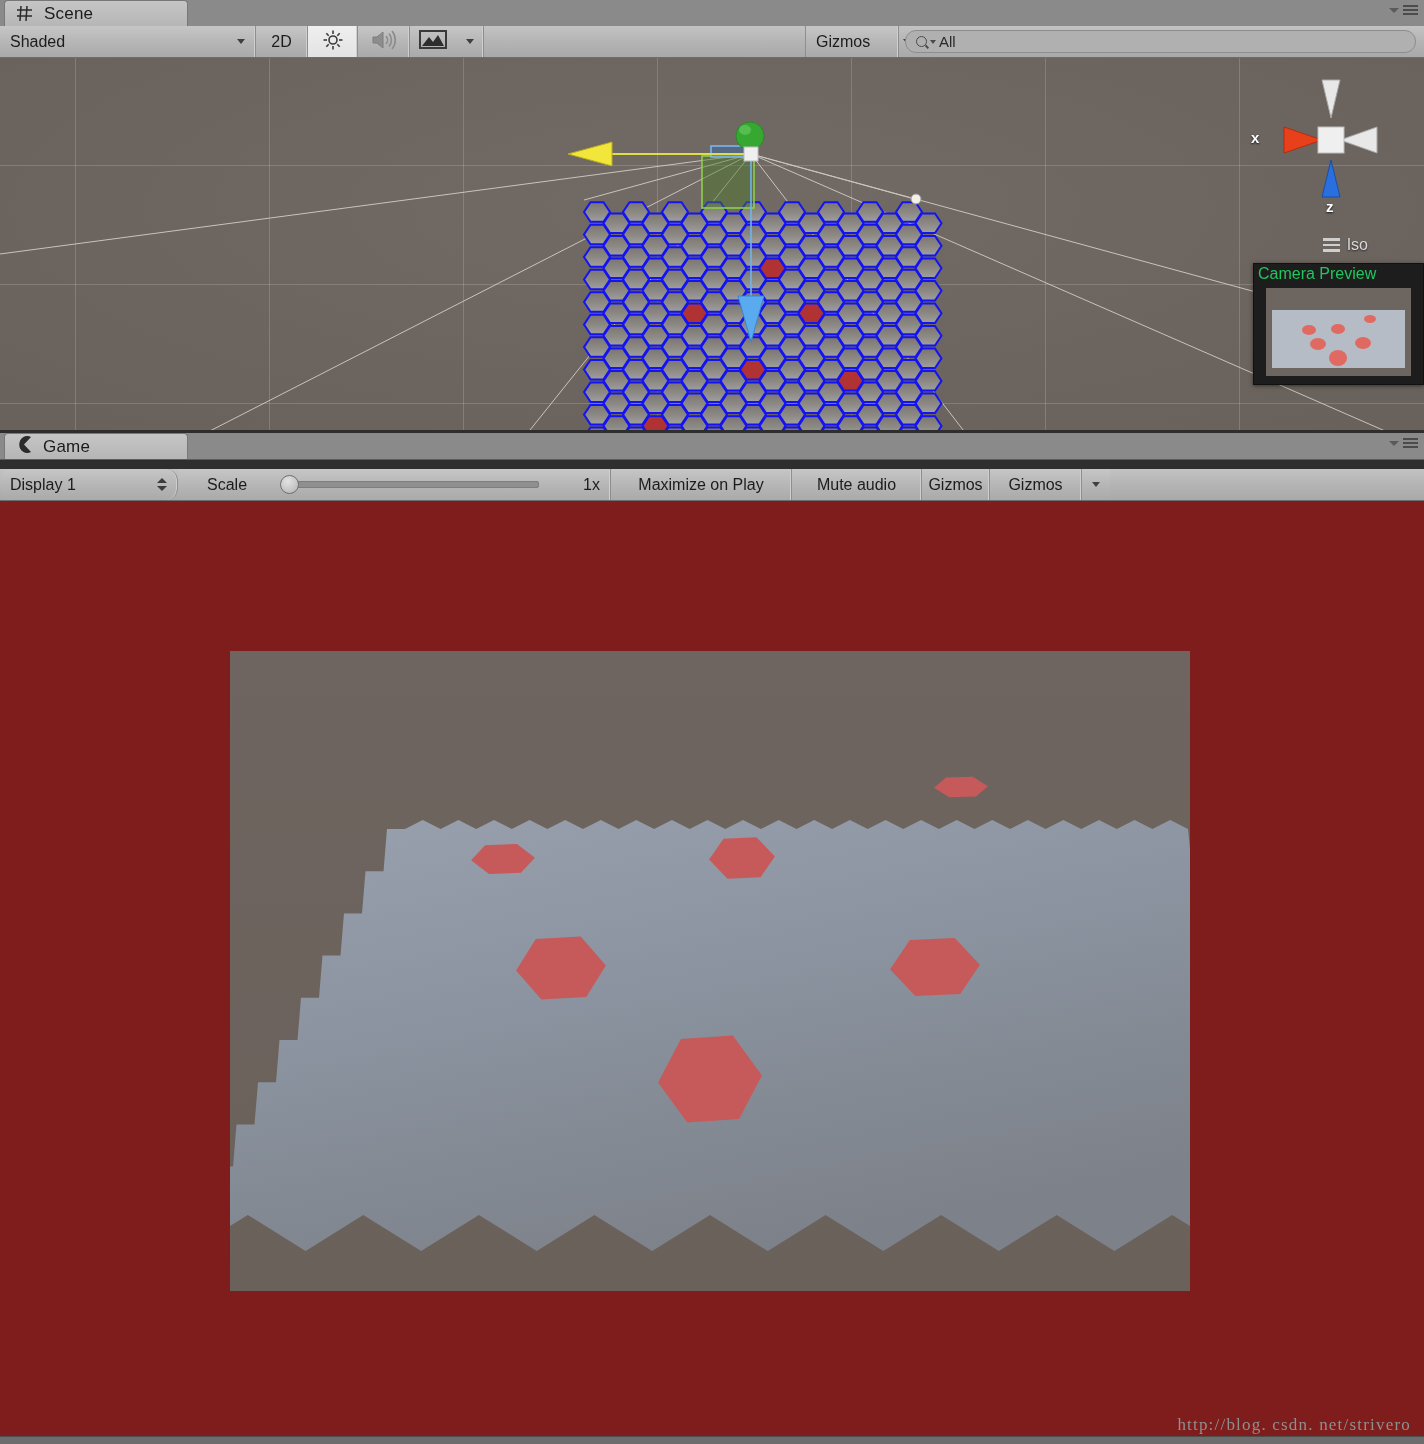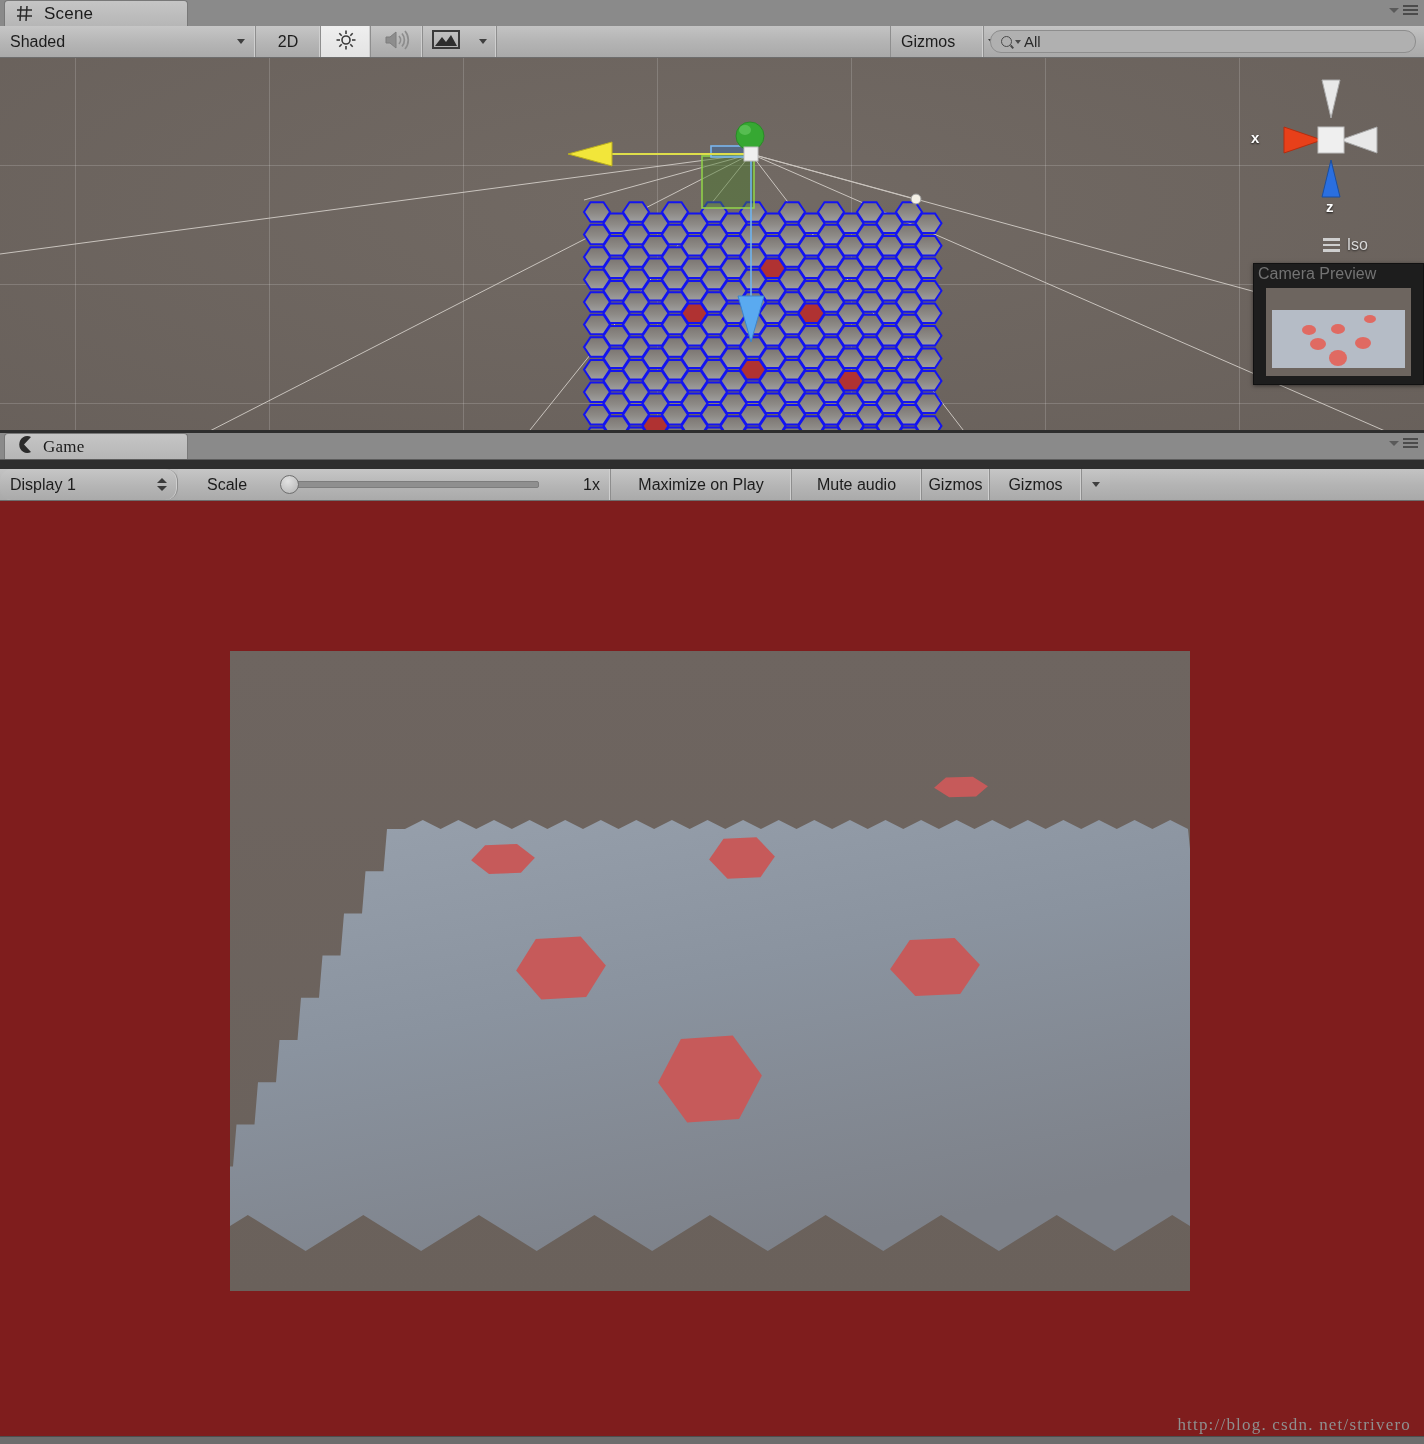--- a/index.html
+++ b/index.html
@@ -155,21 +155,21 @@
   
   .cam-preview {
     position: absolute; right: 0px; top: 205px;
     width: 169px; height: 120px;
     background: #1d1d1d;
     border: 1px solid #111;
     box-shadow: 0 1px 4px rgba(0,0,0,.5);
     overflow: hidden;
   }
   .cam-preview .cap {
-    color: #737373; font-size: 16px; padding: 1px 0 0 4px;
+    color: #22c55e; font-size: 16px; padding: 1px 0 0 4px;
     white-space: nowrap; overflow: hidden;
   }
   .cam-preview .shot {
     position: absolute; left: 12px; top: 24px; right: 12px; bottom: 8px;
     background: linear-gradient(180deg,#6d655f 0%,#6d655f 12%, #79756f 13%, #79756f 100%);
     overflow: hidden;
   }
 
   
   .game-view {
@@ -221,21 +221,21 @@
           <i></i>
         </span>
     </div>
   </div>
 
   <div class="toolbar" style="top:26px;">
     <div class="tb-cell" style="width:256px;">
       <span>Shaded</span>
       <span class="caret-dn"></span>
     </div>
-    <div class="tb-cell" style="width:65px;justify-content:center;text-align:right;">
+    <div class="tb-cell" style="width:52px;justify-content:center;text-align:right;">
       <span>2D</span>
     </div>
     <div class="tb-cell active" style="width:50px;justify-content:center;">
       <span>
         <svg width="22" height="22" viewBox="0 0 22 22">
           <circle cx="11" cy="11" r="4" fill="none" stroke="#3a3a3a" stroke-width="1.6"></circle>
           <g stroke="#3a3a3a" stroke-width="1.6">
             <line x1="11" y1="1.5" x2="11" y2="5"></line>
               <line x1="11" y1="17" x2="11" y2="20.5"></line>
             <line x1="1.5" y1="11" x2="5" y2="11"></line>
@@ -269,21 +269,21 @@
       </span>
     </div>
     <div class="tb-cell" style="width:28px;justify-content:center;">
       <span class="caret-dn" style="margin:0;"></span>
     </div>
     <div class="tb-cell flat nosep" style="flex:1;"></div>
     <div class="tb-cell" style="width:94px;border-left:1px solid #8e8e8e;">
       <span>Gizmos</span>
       <span class="caret-dn"></span>
     </div>
-    <div class="tb-cell flat nosep" style="width:440px;padding:0;">
+    <div class="tb-cell flat nosep" style="width:525px;padding:0;">
       <div class="searchbox">
         <span class="mag"></span>
         <span class="mag-caret"></span>
         <span>All</span>
       </div>
     </div>
   </div>
 
   <div class="scene-view" style="top:58px;height:372px;">
     <div class="scene-grid"></div>
@@ -613,21 +613,21 @@
             <ellipse cx="104" cy="31" rx="6" ry="4"></ellipse>
             <ellipse cx="52" cy="56" rx="8" ry="6"></ellipse>
             <ellipse cx="97" cy="55" rx="8" ry="6"></ellipse>
             <ellipse cx="72" cy="70" rx="9" ry="8"></ellipse>
           </g>
         </svg>
       </div>
     </div>
   </div>
 
-  <div class="tabbar" style="top:433px;font-family:Liberation Serif, serif;">
+  <div class="tabbar" style="top:433px;">
     <div class="tab">
       <span>
         <svg width="16" height="17" viewBox="0 0 16 17">
           <path d="M15 1 A8 8.5 0 1 0 15 16 L8 8.5 Z" fill="#2b2b2b"></path>
         </svg>
       </span>
       <span class="tab-label">Game</span>
     </div>
     <div class="tabmenu">
       <span class="mini-caret"></span>

